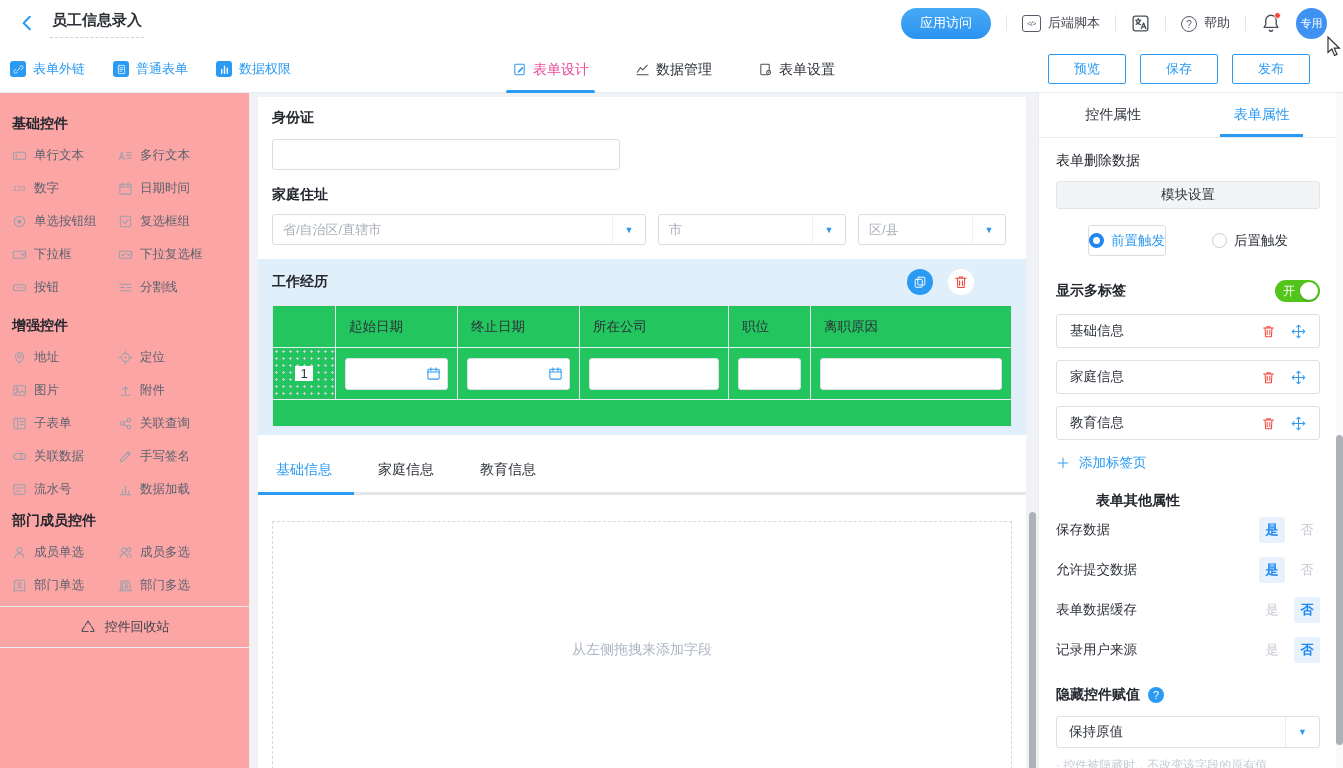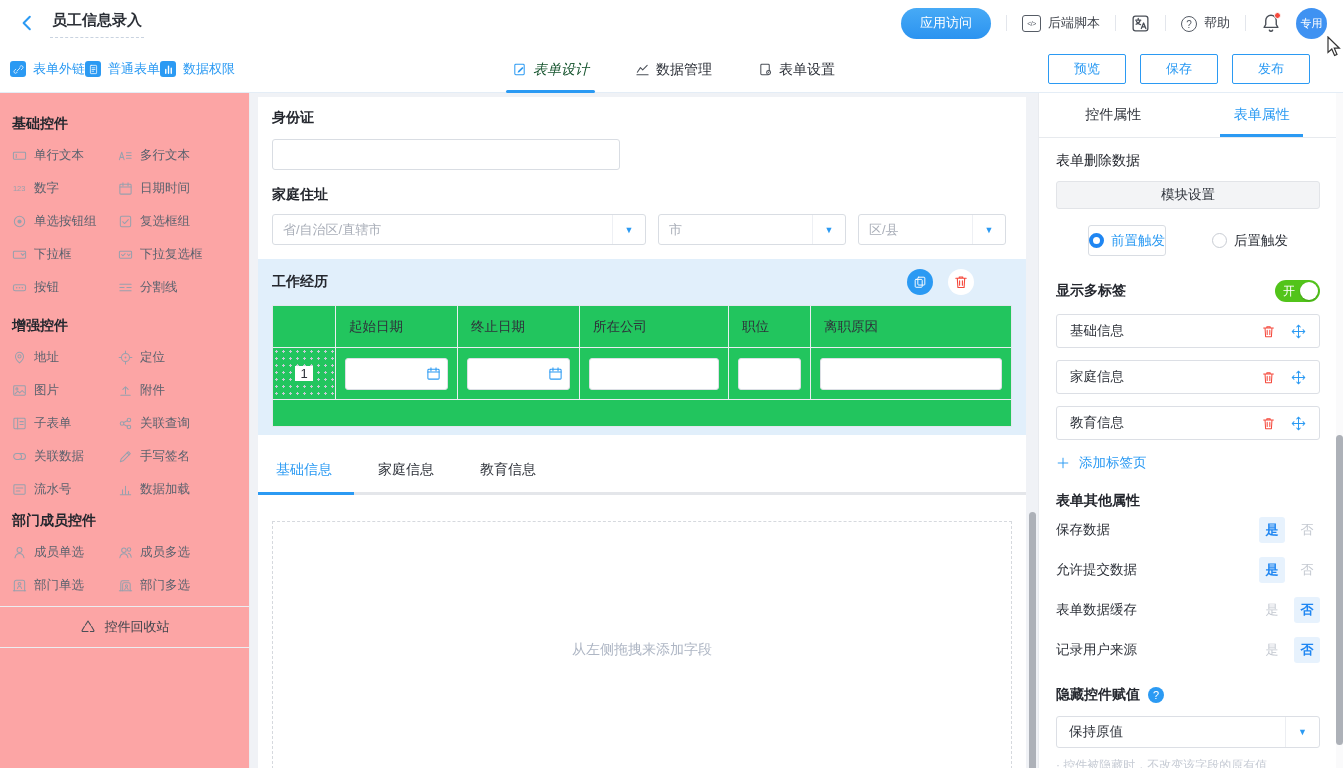--- a/index.html
+++ b/index.html
@@ -18,26 +18,26 @@
   .hdiv { width:1px; height:16px; background:#e3e6ec; }
   .hitem { display:flex; align-items:flex-end; gap:7px; font-size:13px; color:#42464e; cursor:pointer; }
   .boxicon { width:19px; height:17px; border:1.3px solid #565c66; border-radius:3px; display:flex; align-items:center; justify-content:center; font-size:7px; color:#565c66; letter-spacing:-0.5px; }
   .qcirc { width:16px; height:16px; border:1.3px solid #565c66; border-radius:50%; display:flex; align-items:center; justify-content:center; font-size:10px; color:#565c66; }
   .bell { position:relative; width:20px; height:20px; }
   .bell .dot { position:absolute; right:0; top:-1px; width:7px; height:7px; border-radius:50%; background:#f5483b; border:1px solid #fff; }
   .avatar { width:31px; height:31px; border-radius:50%; background:#3f92f2; color:#fff; font-size:11px; display:flex; align-items:center; justify-content:center; cursor:pointer; }
 
   
   .toolbar { position:absolute; left:0; top:46px; width:100%; height:47px; background:#fff; border-bottom:1px solid #e4edf6; display:flex; align-items:center; }
-  .tb-links { display:flex; margin-left:10px; }
+  .tb-links { display:flex; gap:28px; margin-left:10px; }
   .tb-link { display:flex; align-items:center; gap:7px; font-size:13px; color:#2b9af3; cursor:pointer; }
   .sqicon { width:16px; height:16px; border-radius:3px; background:#2b9af3; display:flex; align-items:center; justify-content:center; }
   .tb-tabs { position:absolute; left:512px; top:0; height:47px; display:flex; gap:46px; }
   .ctab { display:flex; align-items:center; gap:6px; font-size:14px; color:#2e323a; position:relative; cursor:pointer; }
-  .ctab.active { color:#14532d;font-style:italic; }
+  .ctab.active { color:#ec4899; }
   .ctab.active::after { content:""; position:absolute; left:-6px; right:-6px; bottom:0; height:3px; background:#2b9af3; border-radius:2px; }
   .tb-actions { margin-left:auto; display:flex; gap:14px; padding-right:33px; }
   .btn-o { width:78px; height:30px; border:1px solid #2b9af3; border-radius:2px; color:#2b9af3; background:#fff; font-size:13px; display:flex; align-items:center; justify-content:center; cursor:pointer; }
 
   
   .sidebar { position:absolute; left:0; top:93px; width:250px; bottom:0; background:#fca5a5; border-right:1px solid #ebedf1; padding:22px 0 0 12px; }
   .sb-title { font-size:14px; font-weight:bold; color:#24272e; margin-bottom:14px; }
   .sb-title.mt1 { margin-top:21px; } .sb-title.mt2 { margin-top:14px; }
   .sb-grid { display:grid; grid-template-columns:106px 106px; row-gap:16px; }
   .sb-item { display:flex; align-items:center; gap:7px; height:17px; font-size:12.5px; color:#5b626e; cursor:pointer; }
@@ -106,21 +106,21 @@
   .multi-row { display:flex; align-items:center; margin-top:24px; }
   .bold14 { font-size:14px; font-weight:bold; color:#24272e; }
   .toggle { margin-left:auto; width:45px; height:22px; border-radius:11px; background:#52c41a; position:relative; color:#fff; font-size:12px; cursor:pointer; }
   .toggle .txt { position:absolute; left:8px; top:3px; }
   .toggle .knob { position:absolute; right:2px; top:2px; width:18px; height:18px; border-radius:50%; background:#fff; box-shadow:0 1px 2px rgba(0,0,0,.2); }
   .tab-item { margin-top:12px; height:34px; border:1px solid #dcdfe5; border-radius:3px; display:flex; align-items:center; padding:0 13px; font-size:13.5px; color:#2e323a; cursor:pointer; }
   .tab-item:first-of-type { margin-top:14px; }
   .ti-icons { margin-left:auto; display:flex; gap:15px; }
   .ti-icons svg { cursor:pointer; }
   .add-tab { margin-top:14px; display:flex; align-items:center; gap:9px; color:#2b9af3; font-size:13.5px; cursor:pointer; }
-  .other-title { margin-top:20px; }
+  .other-title { margin-top:20px;margin-left:40px; }
   .prop-row { display:flex; align-items:center; height:40px; }
   .prop-row:first-of-type { margin-top:6px; }
   .prop-label { font-size:13.5px; color:#2e323a; }
   .yn { margin-left:auto; display:flex; gap:9px; }
   .yn .opt { width:26px; height:26px; border-radius:3px; display:flex; align-items:center; justify-content:center; font-size:13px; cursor:pointer; }
   .opt.on { background:#e7f2fd; color:#1f86f2; font-weight:bold; }
   .opt.off { color:#c3c8d0; }
   .hidden-row { margin-top:16px; display:flex; align-items:center; gap:8px; }
   .q { width:16px; height:16px; border-radius:50%; background:#2b9af3; color:#fff; font-size:11px; display:flex; align-items:center; justify-content:center; cursor:pointer; }
   .hsel { margin-top:12px; height:32px; border:1px solid #dcdfe5; border-radius:3px; display:flex; align-items:stretch; cursor:pointer; }

